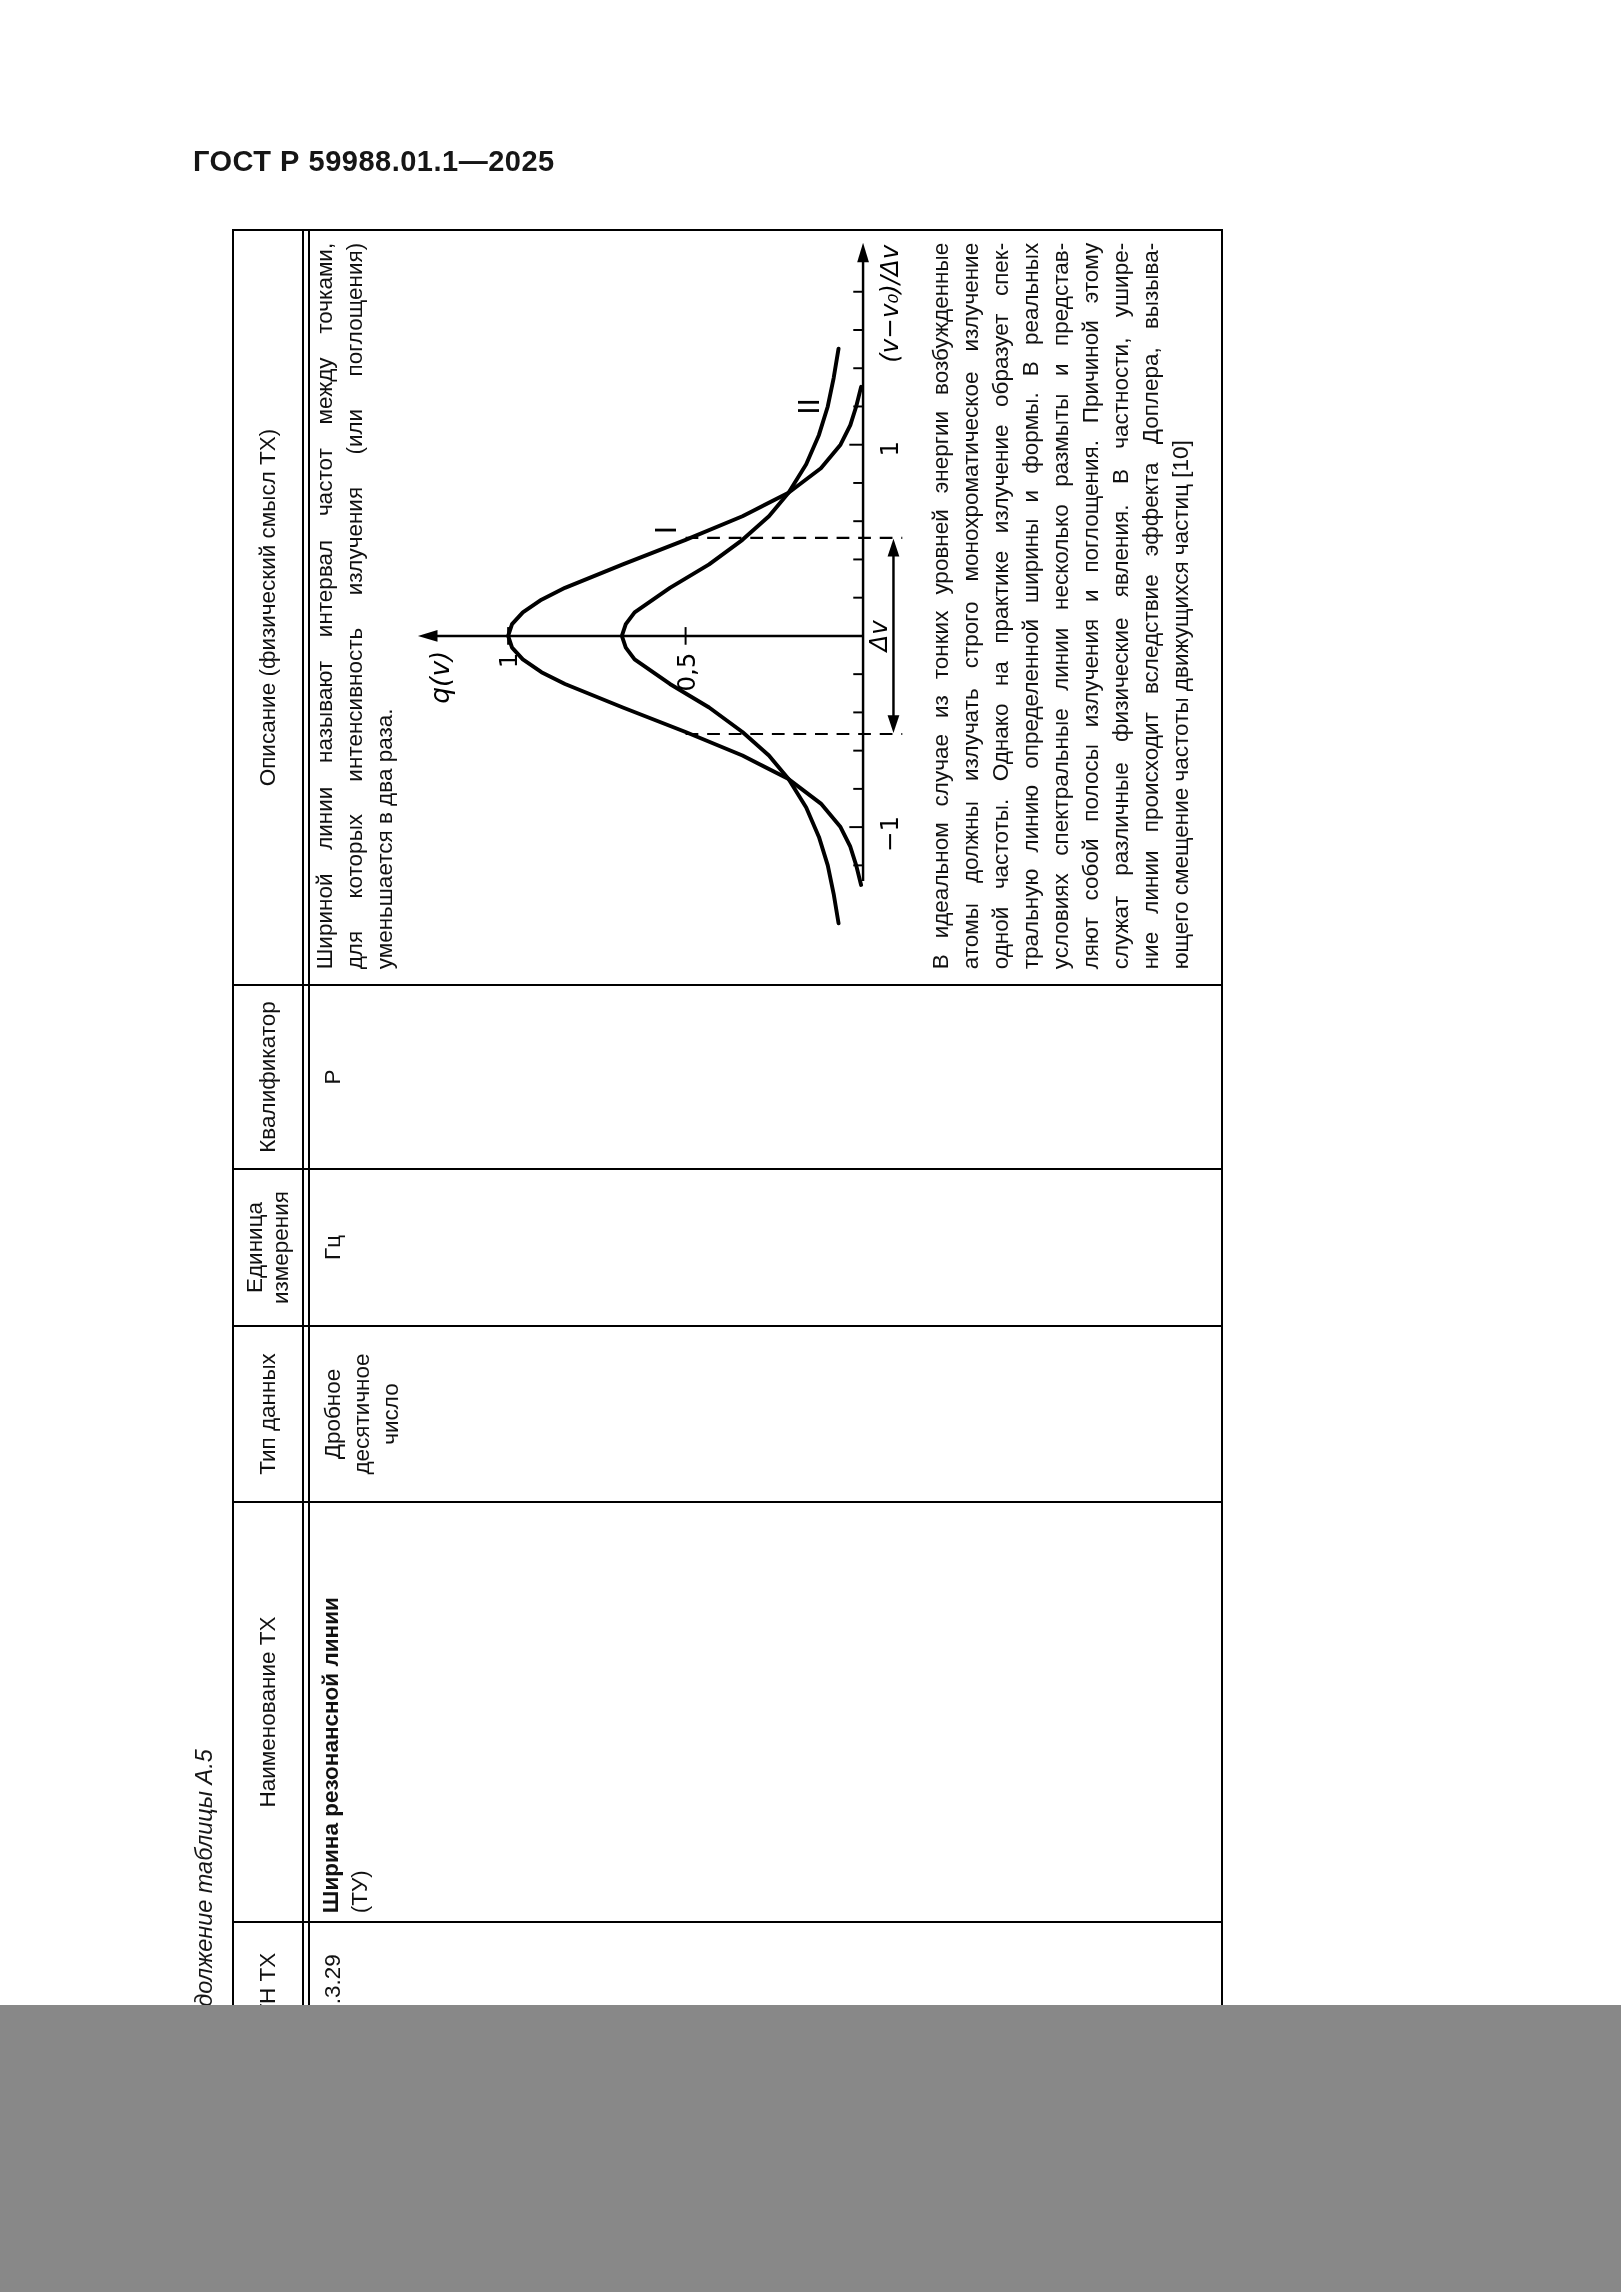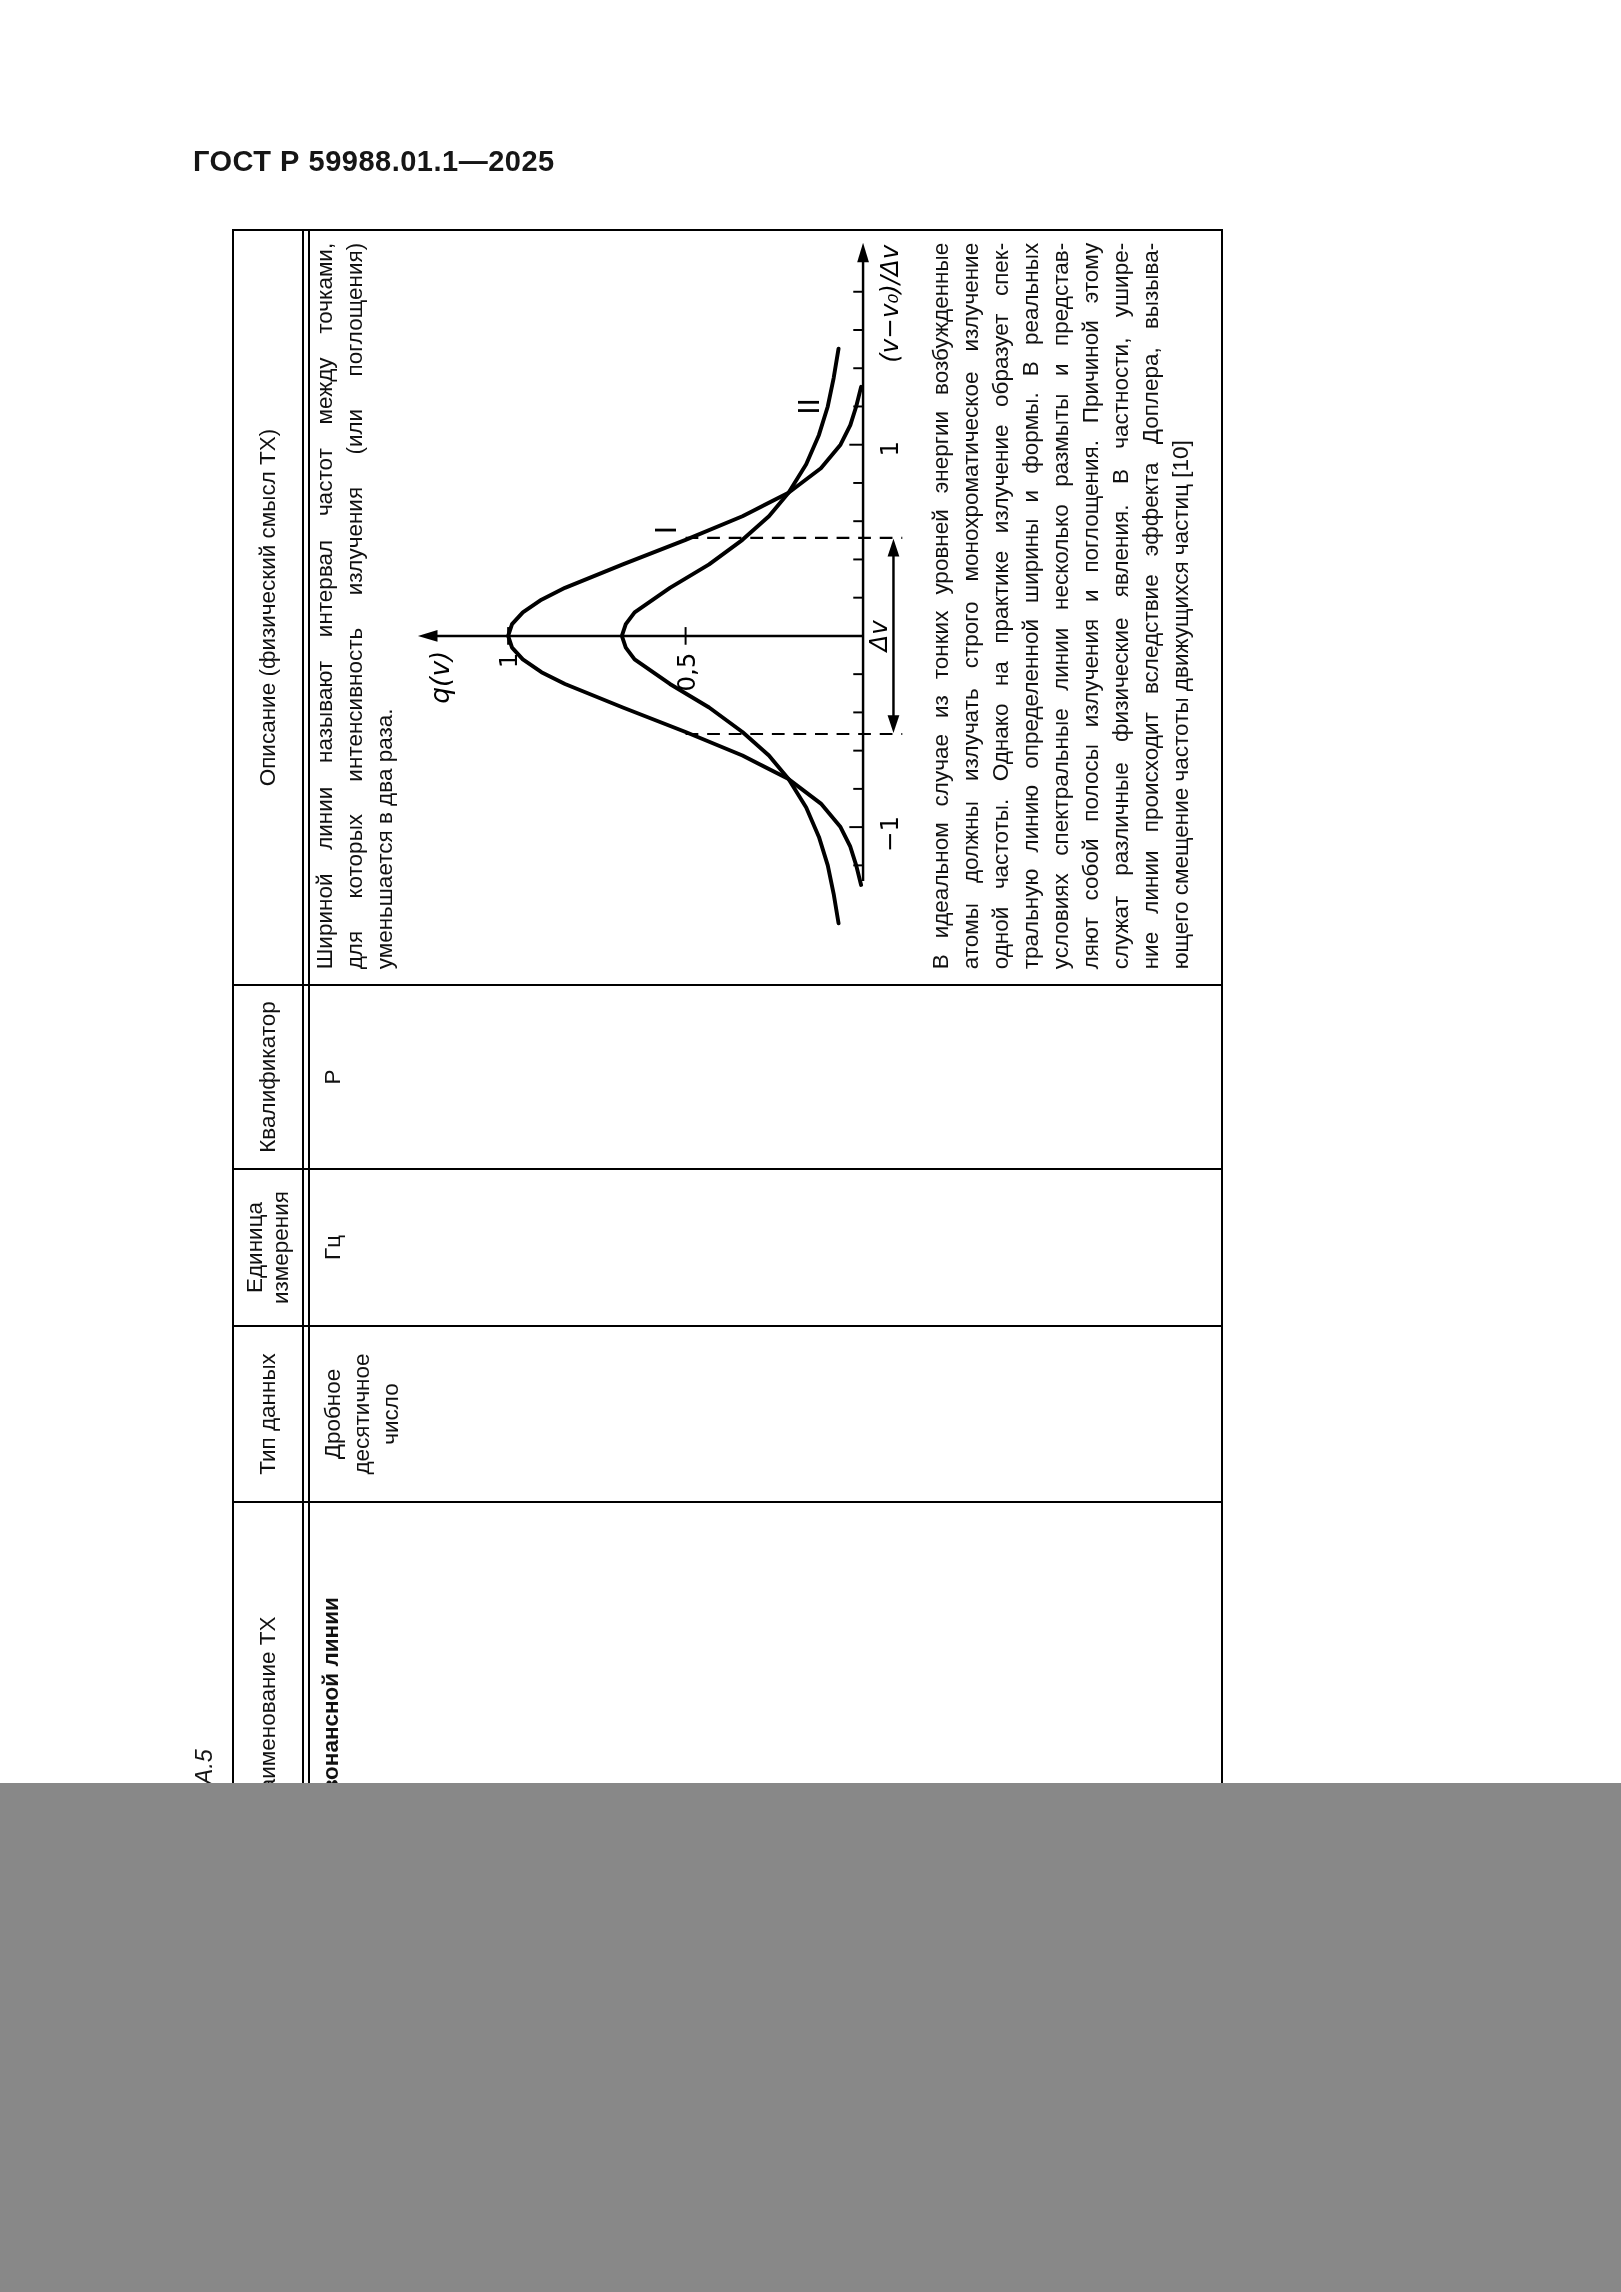--- a/index.html
+++ b/index.html
@@ -1,18 +1,18 @@
 <!DOCTYPE html>
 <html><head>
 <meta charset="utf-8">
 <style>
   * { margin:0; padding:0; box-sizing:border-box; }
   html,body { background:#888; }
   .page {
-    position:relative; width:1621px; height:1783px; background:#ffffff;
+    position:relative; width:1621px; height:2005px; background:#ffffff;
     font-family:"Liberation Sans", sans-serif; color:#111; overflow:hidden;
   }
   .doc-header {
     position:absolute; left:193px; top:145px;
     font-size:29px; font-weight:bold; letter-spacing:0.5px; color:#161616;
   }
   .page-number {
     position:absolute; left:192px; top:2062px; font-size:27.4px; color:#161616;
   }
   

